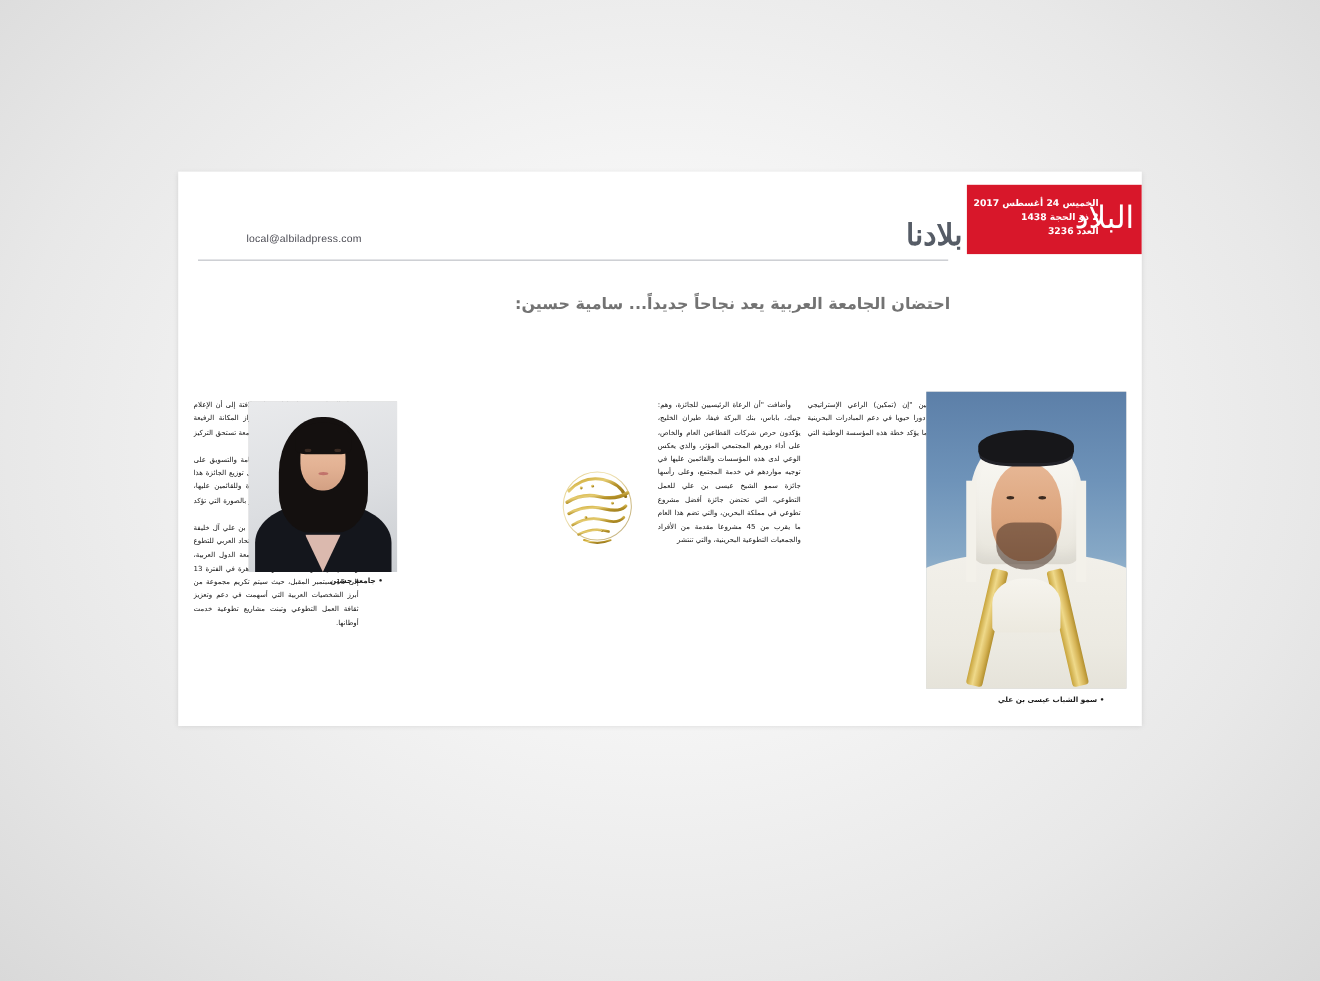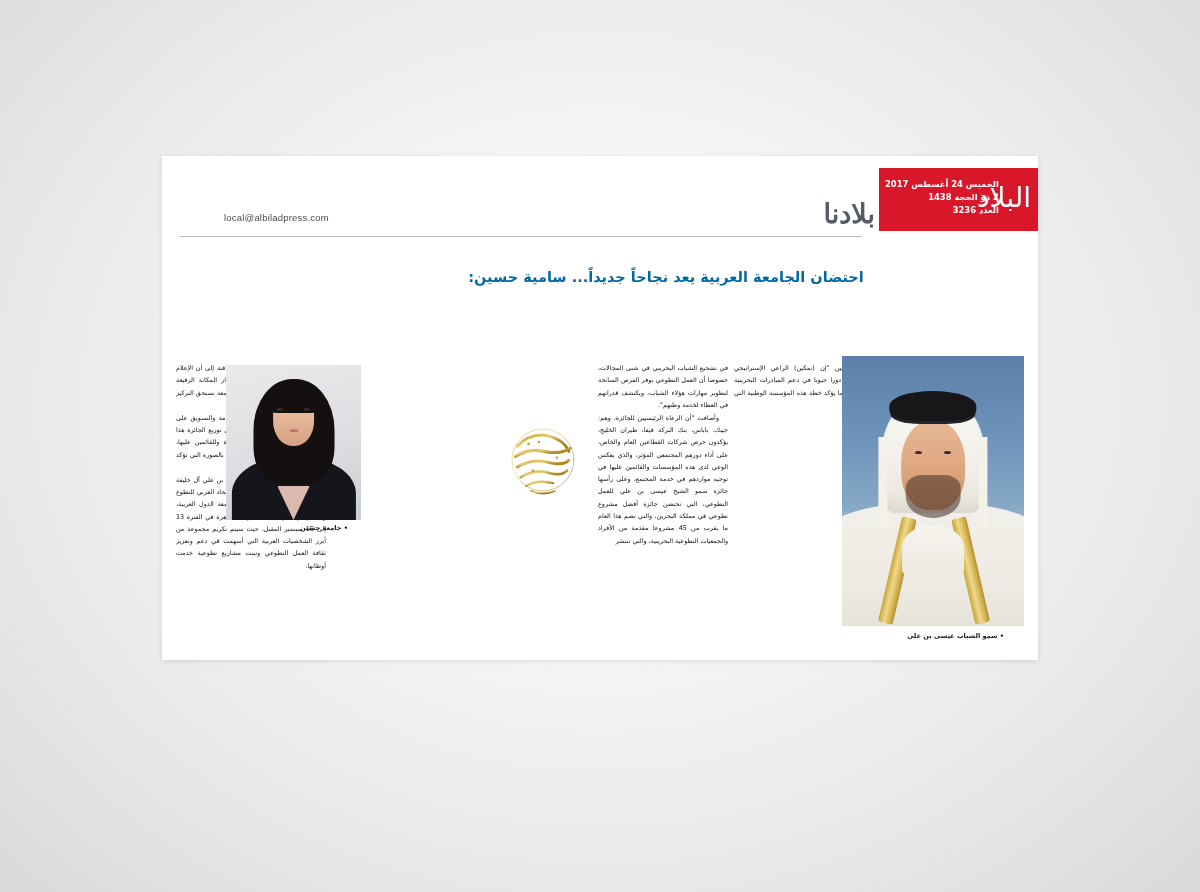--- a/index.html
+++ b/index.html
@@ -107,21 +107,21 @@
   
   .kicker {
     position: absolute;
     right: 22px;
     top: 113px;
     width: 700px;
     text-align: center;
     direction: rtl;
     font-size: 14.5px;
     font-weight: bold;
-    color: #0369a1;
+    color: #737373;
     font-family: "DejaVu Sans", sans-serif;
   }
   .headline {
     position: absolute;
     right: 14px;
     top: 138px;
     width: 740px;
     text-align: center;
     direction: rtl;
     font-size: 30px;
@@ -353,21 +353,20 @@
 
     <div class="col col-right">
       <p class="noind">المنامة - بنا - نوهت رئيسة لجنة العلاقات العامة والتسويق لجائزة سمو الشيخ عيسى بن علي آل خليفة للعمل التطوعي، سامية حسين بدور الشركات والمؤسسات الراعية للجائزة في نسختها السابعة التي تدعم مبادرة تسهم في رفع اسم البحرين عاليا على المستويين الخليجي والعربي، مشيدة بدور الجائزة في دعم مسيرة العمل التطوعي على المستوى المحلي، بوصفها إحدى الأدوات المهمة في تحقيق التنمية الشاملة والمستدامة في المملكة.</p>
     </div>
 
     <div class="col col-rmid">
       <p>وقالت حسين "إن (تمكين) الراعي الإستراتيجي للجائزة، تلعب دورا حيويا في دعم المبادرات البحرينية المختلفة، وهو ما يؤكد خطة هذه المؤسسة الوطنية التي تسهم</p>
     </div>
 
     <div class="col col-center">
-      <p class="noind">في تشجيع الشباب البحريني في شتى المجالات، خصوصا أن العمل التطوعي يوفر الفرص السانحة لتطوير مهارات هؤلاء الشباب، ويكتشف قدراتهم في العطاء لخدمة وطنهم".</p>
       <p>وأضافت "أن الرعاة الرئيسيين للجائزة، وهم: جيبك، باباس، بنك البركة فيفا، طيران الخليج، يؤكدون حرص شركات القطاعين العام والخاص، على أداء دورهم المجتمعي المؤثر، والذي يعكس الوعي لدى هذه المؤسسات والقائمين عليها في توجيه مواردهم في خدمة المجتمع، وعلى رأسها جائزة سمو الشيخ عيسى بن علي للعمل التطوعي، التي تحتضن جائزة أفضل مشروع تطوعي في مملكة البحرين، والتي تضم هذا العام ما يقرب من 45 مشروعا مقدمة من الأفراد والجمعيات التطوعية البحرينية، والتي تنتشر</p>
     </div>
 
     <div class="col col-left">
       <p class="noind">صقل الشباب ويزيد ارتباطه بوطنه، لافتة إلى أن الإعلام يقع على عاتقه دور أساس في إبراز المكانة الرفيعة لمملكة البحرين، وما بها من نماذج مجمعة تستحق التركيز عليها.</p>
       <p>وشددت رئيسة لجنة العلاقات العامة والتسويق على أن احتضان جامعة الدول العربية لحفل توزيع الجائزة هذا العام، هو نجاح جديد يحسب للجائزة وللقائمين عليها، مشيرة إلى أنه يجب استثمار هذا الأمر بالصورة التي تؤكد مكانة الجائزة على المستوى الإقليمي.</p>
       <p>يذكر أن جائزة سمو الشيخ عيسى بن علي آل خليفة للعمل التطوعي، تُنظم بالتعاون مع الاتحاد العربي للتطوع وإدارة منظمات المجتمع المدني بجامعة الدول العربية، وستقام في مقر الجامعة العربية بالقاهرة في الفترة 13 إلى 15 سبتمبر المقبل، حيث سيتم تكريم مجموعة من أبرز الشخصيات العربية التي أسهمت في دعم وتعزيز ثقافة العمل التطوعي وتبنت مشاريع تطوعية خدمت أوطانها.</p>
     </div>
   </div>
 

